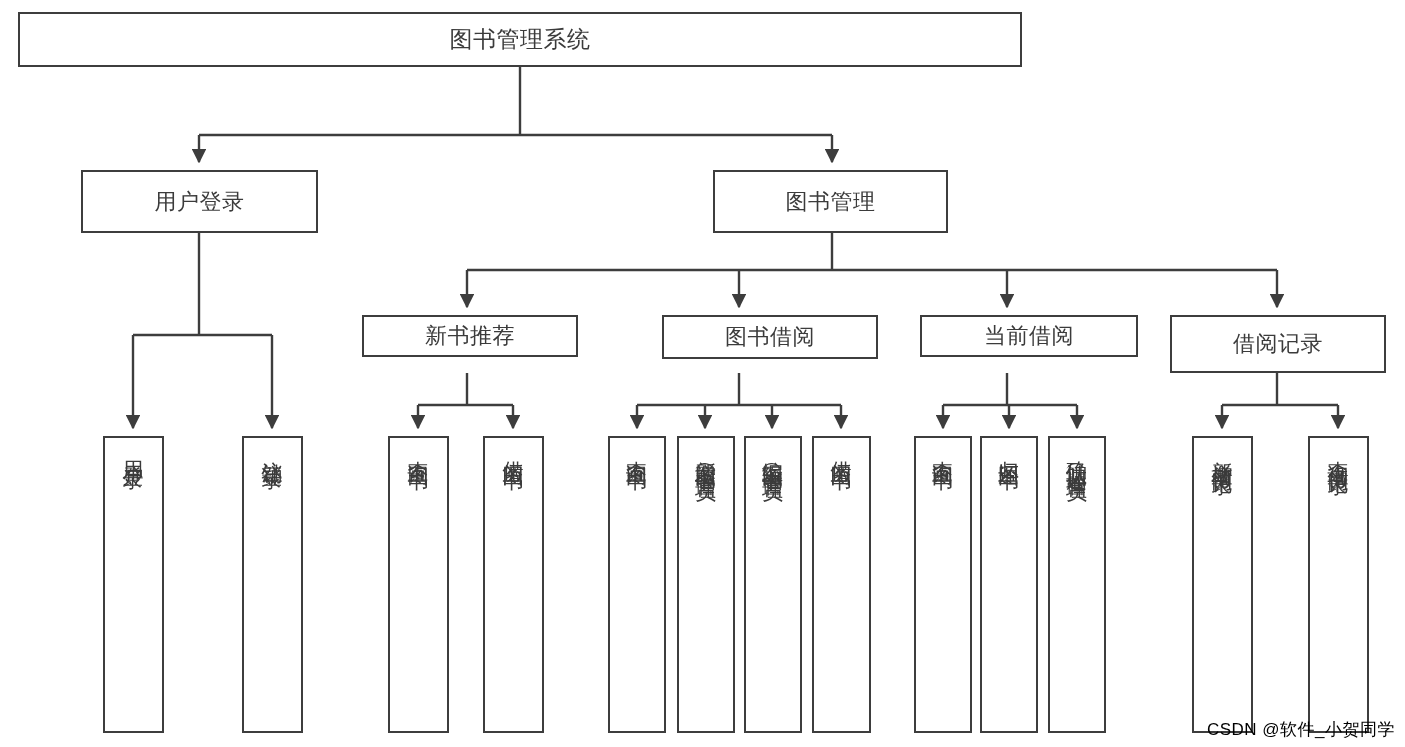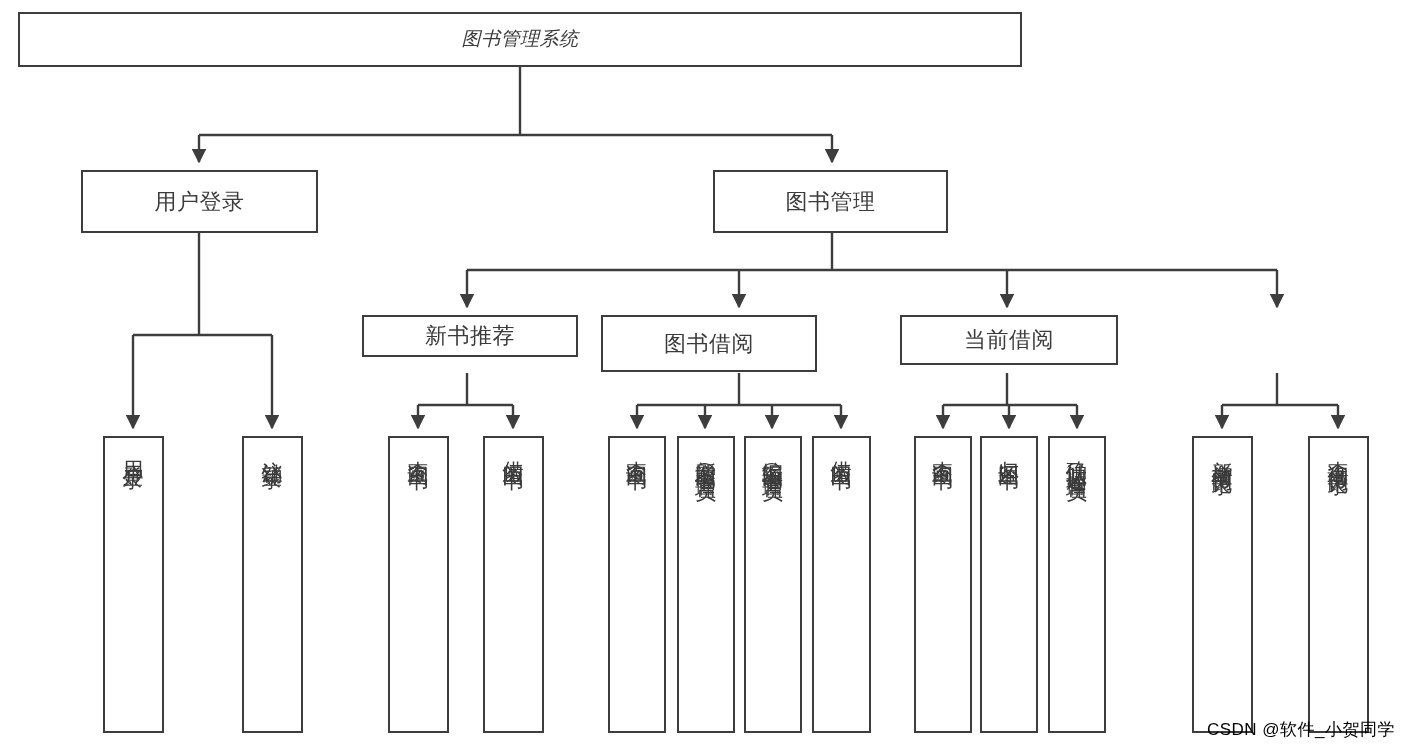--- a/index.html
+++ b/index.html
@@ -37,22 +37,21 @@
     display:block;
     text-align:center;
     line-height:1.18;
     letter-spacing:0.5px;
     white-space:nowrap;
   }
   .node.horiz .label{
     font-size:22px;
   }
   .node.root .label{
-    font-size:19px;
-    font-style:italic;
+    font-size:23px;
   }
   
   .node.vert{
     align-items:flex-start;
     justify-content:center;
     padding-top:6px;
   }
   .node.vert .label{
     writing-mode:vertical-rl;
     text-orientation:upright;
@@ -136,28 +135,31 @@
   </div>
 
   <div class="node horiz" style="left:713px; top:170px; width:235px; height:63px;">
     <span class="label">图书管理</span>
   </div>
 
   <div class="node horiz" style="left:362px; top:315px; width:216px; height:42px;">
     <span class="label">新书推荐</span>
   </div>
 
-  <div class="node horiz" style="left:601px; top:315px; width:216px; height:57px;">
+  <div class="node horiz" style="left:662px; top:315px; width:216px; height:44px;">
     <span class="label">图书借阅</span>
   </div>
 
-  <div class="node horiz" style="left:900px; top:315px; width:218px; height:50px;">
+  <div class="node horiz" style="left:920px; top:315px; width:218px; height:42px;">
     <span class="label">当前借阅</span>
   </div>
 
+  <div class="node horiz" style="left:1170px; top:315px; width:216px; height:58px;">
+    <span class="label">借阅记录</span>
+  </div>
 
   <div class="node vert" style="left:103px; top:436px; width:61px; height:297px;">
     <span class="label">用户登录</span>
   </div>
 
   <div class="node vert" style="left:242px; top:436px; width:61px; height:297px;">
     <span class="label">注销登录</span>
   </div>
 
   <div class="node vert" style="left:388px; top:436px; width:61px; height:297px;">

